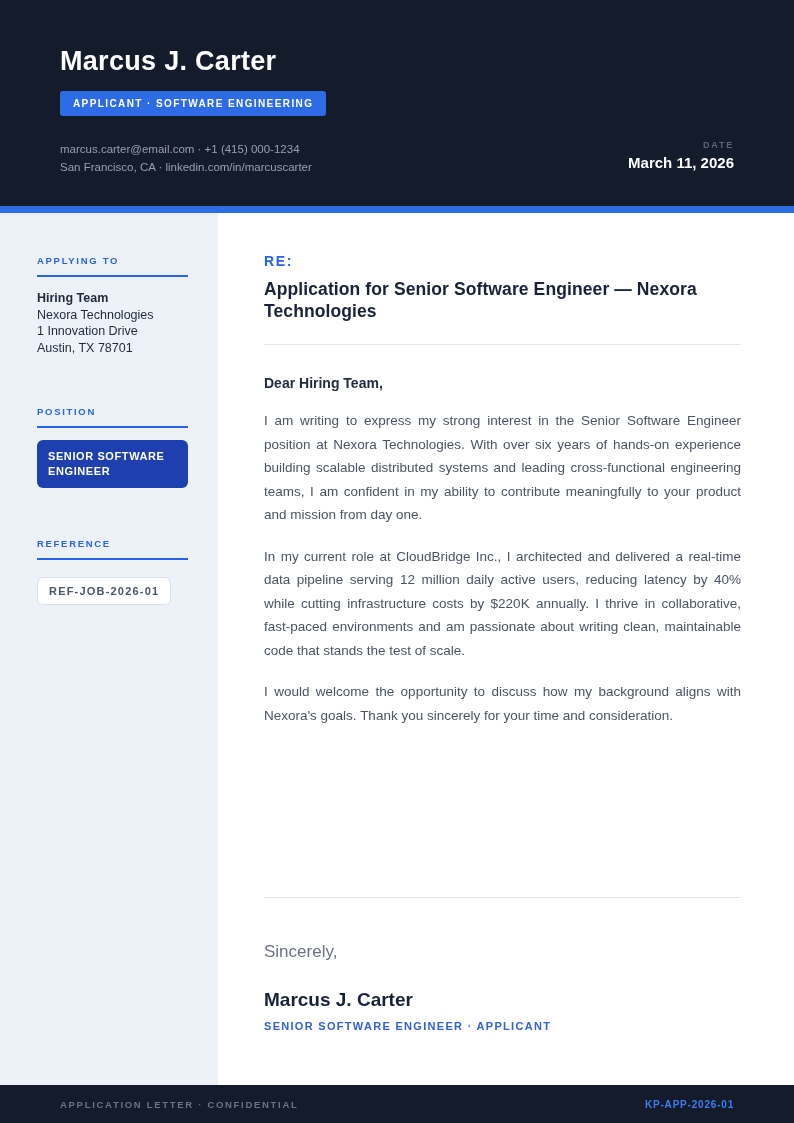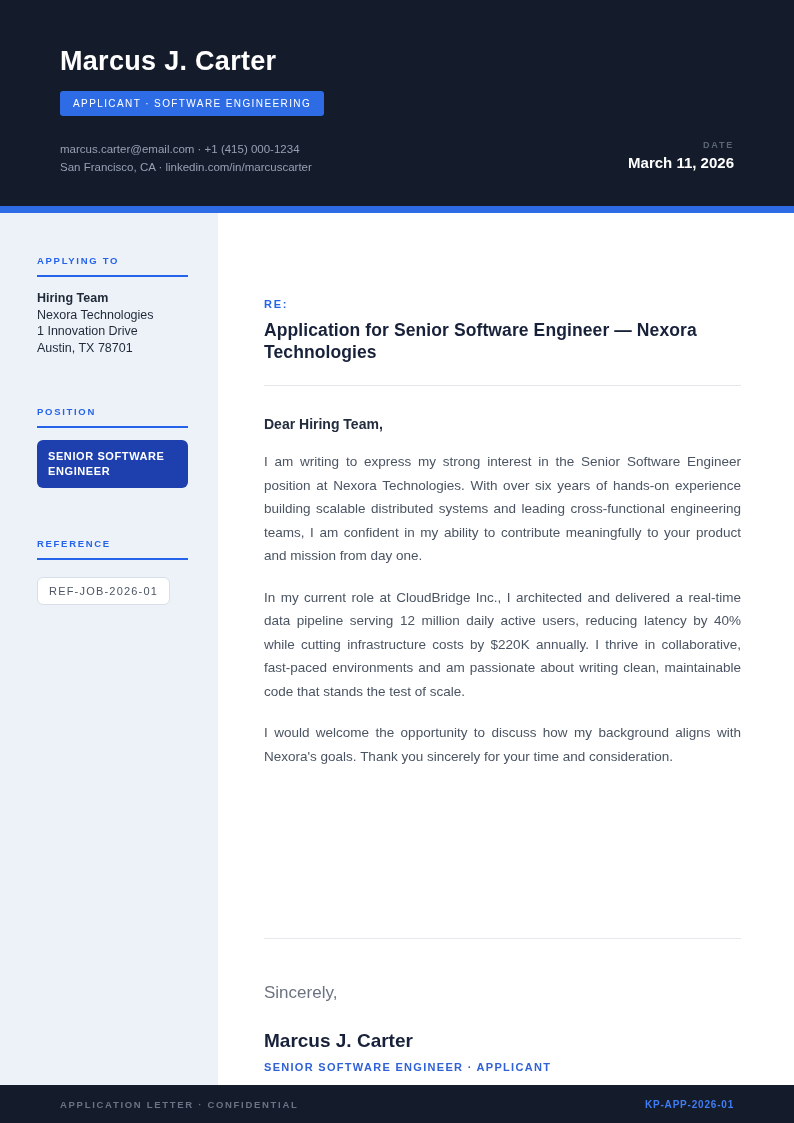--- a/index.html
+++ b/index.html
@@ -16,21 +16,21 @@
     height:206px; box-sizing:border-box;
     padding:46px 60px 0 60px; flex:0 0 auto;
   }
   .name {
     font-size:27px; font-weight:800; letter-spacing:.3px;
     line-height:30px; color:#ffffff;
   }
   .role-badge {
     display:inline-block; margin-top:15px;
     background:#2e6ce6; color:#ffffff;
-    font-size:10px; font-weight:400; letter-spacing:1.4px;
+    font-size:10px; font-weight:700; letter-spacing:1.4px;
     padding:7px 13px; border-radius:3px;
   }
   .head-row {
     margin-top:24px; display:flex;
     justify-content:space-between; align-items:flex-start;
   }
   .contact { color:#96a0b3; font-size:11.5px; line-height:18px; }
   .date-block { text-align:right; }
   .date-label {
     color:#5b6677; font-size:9px; font-weight:800; letter-spacing:1.8px;
@@ -56,29 +56,29 @@
   .address { margin-top:13px; font-size:12.5px; line-height:16.5px; color:#1f2937; }
   .address .first-line { font-weight:700; }
   .position-badge {
     margin-top:12px; background:#1e40af; color:#ffffff;
     border-radius:6px; padding:9px 11px;
     font-size:11px; font-weight:800; letter-spacing:.6px; line-height:15px;
   }
   .ref-box {
     margin-top:17px; display:inline-block; background:#ffffff;
     border:1px solid #d9dfe8; border-radius:6px; padding:7px 11px;
-    font-size:11px; font-weight:400; letter-spacing:1.2px; color:#4b5563;
+    font-size:11px; font-weight:700; letter-spacing:1.2px; color:#4b5563;
   }
 
   .main {
     flex:1 1 auto; background:#ffffff; box-sizing:border-box;
     padding:40px 53px 0 46px;
   }
   .re-label {
-    color:#2563eb; font-size:11px; font-weight:800; letter-spacing:1.7px;margin-top:45px;
+    color:#2563eb; font-size:14px; font-weight:800; letter-spacing:1.7px;
   }
   .subject {
     margin-top:9px; font-size:17.5px; font-weight:800; color:#18213a;
     line-height:22px; max-width:480px; letter-spacing:.1px;
   }
   .rule { border:0; border-top:1px solid #e4e7ec; margin:22px 0 0 0; }
   .salutation { margin-top:30px; font-weight:700; font-size:14px; color:#222c3d; }
   .para {
     margin-top:18px; font-size:13.5px; line-height:23.5px;
     color:#4a5462; text-align:justify;

